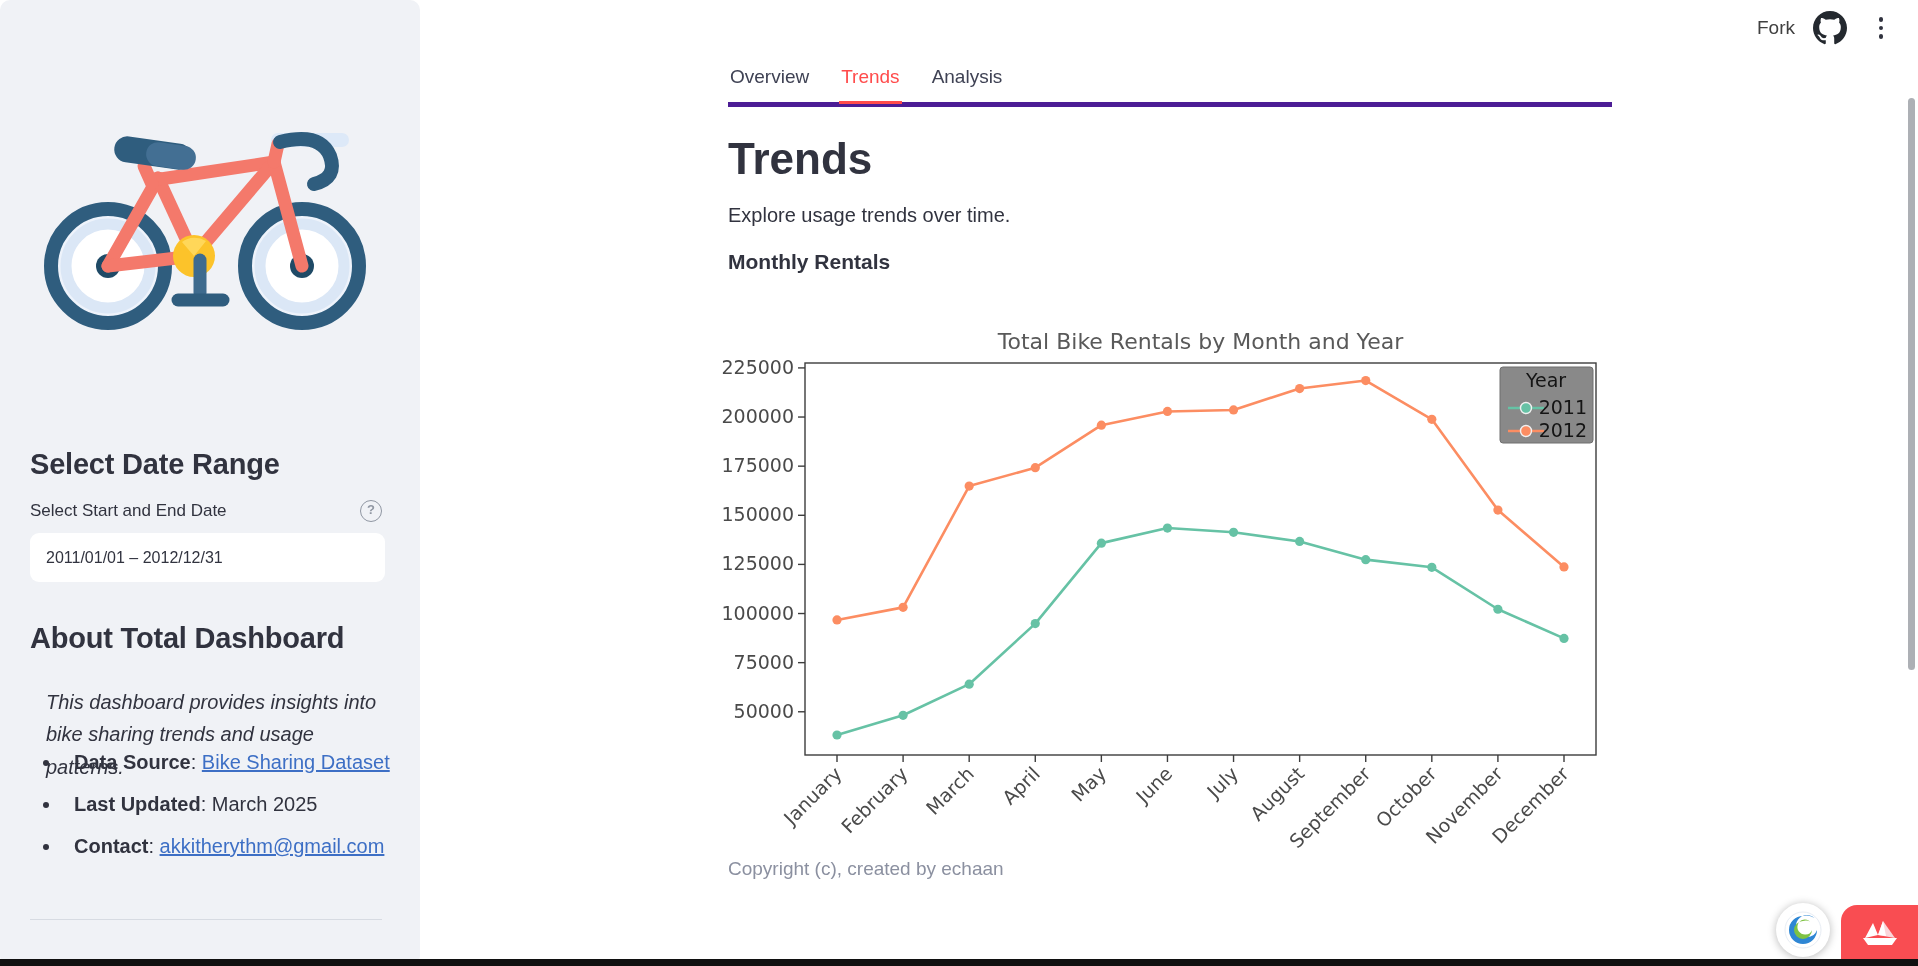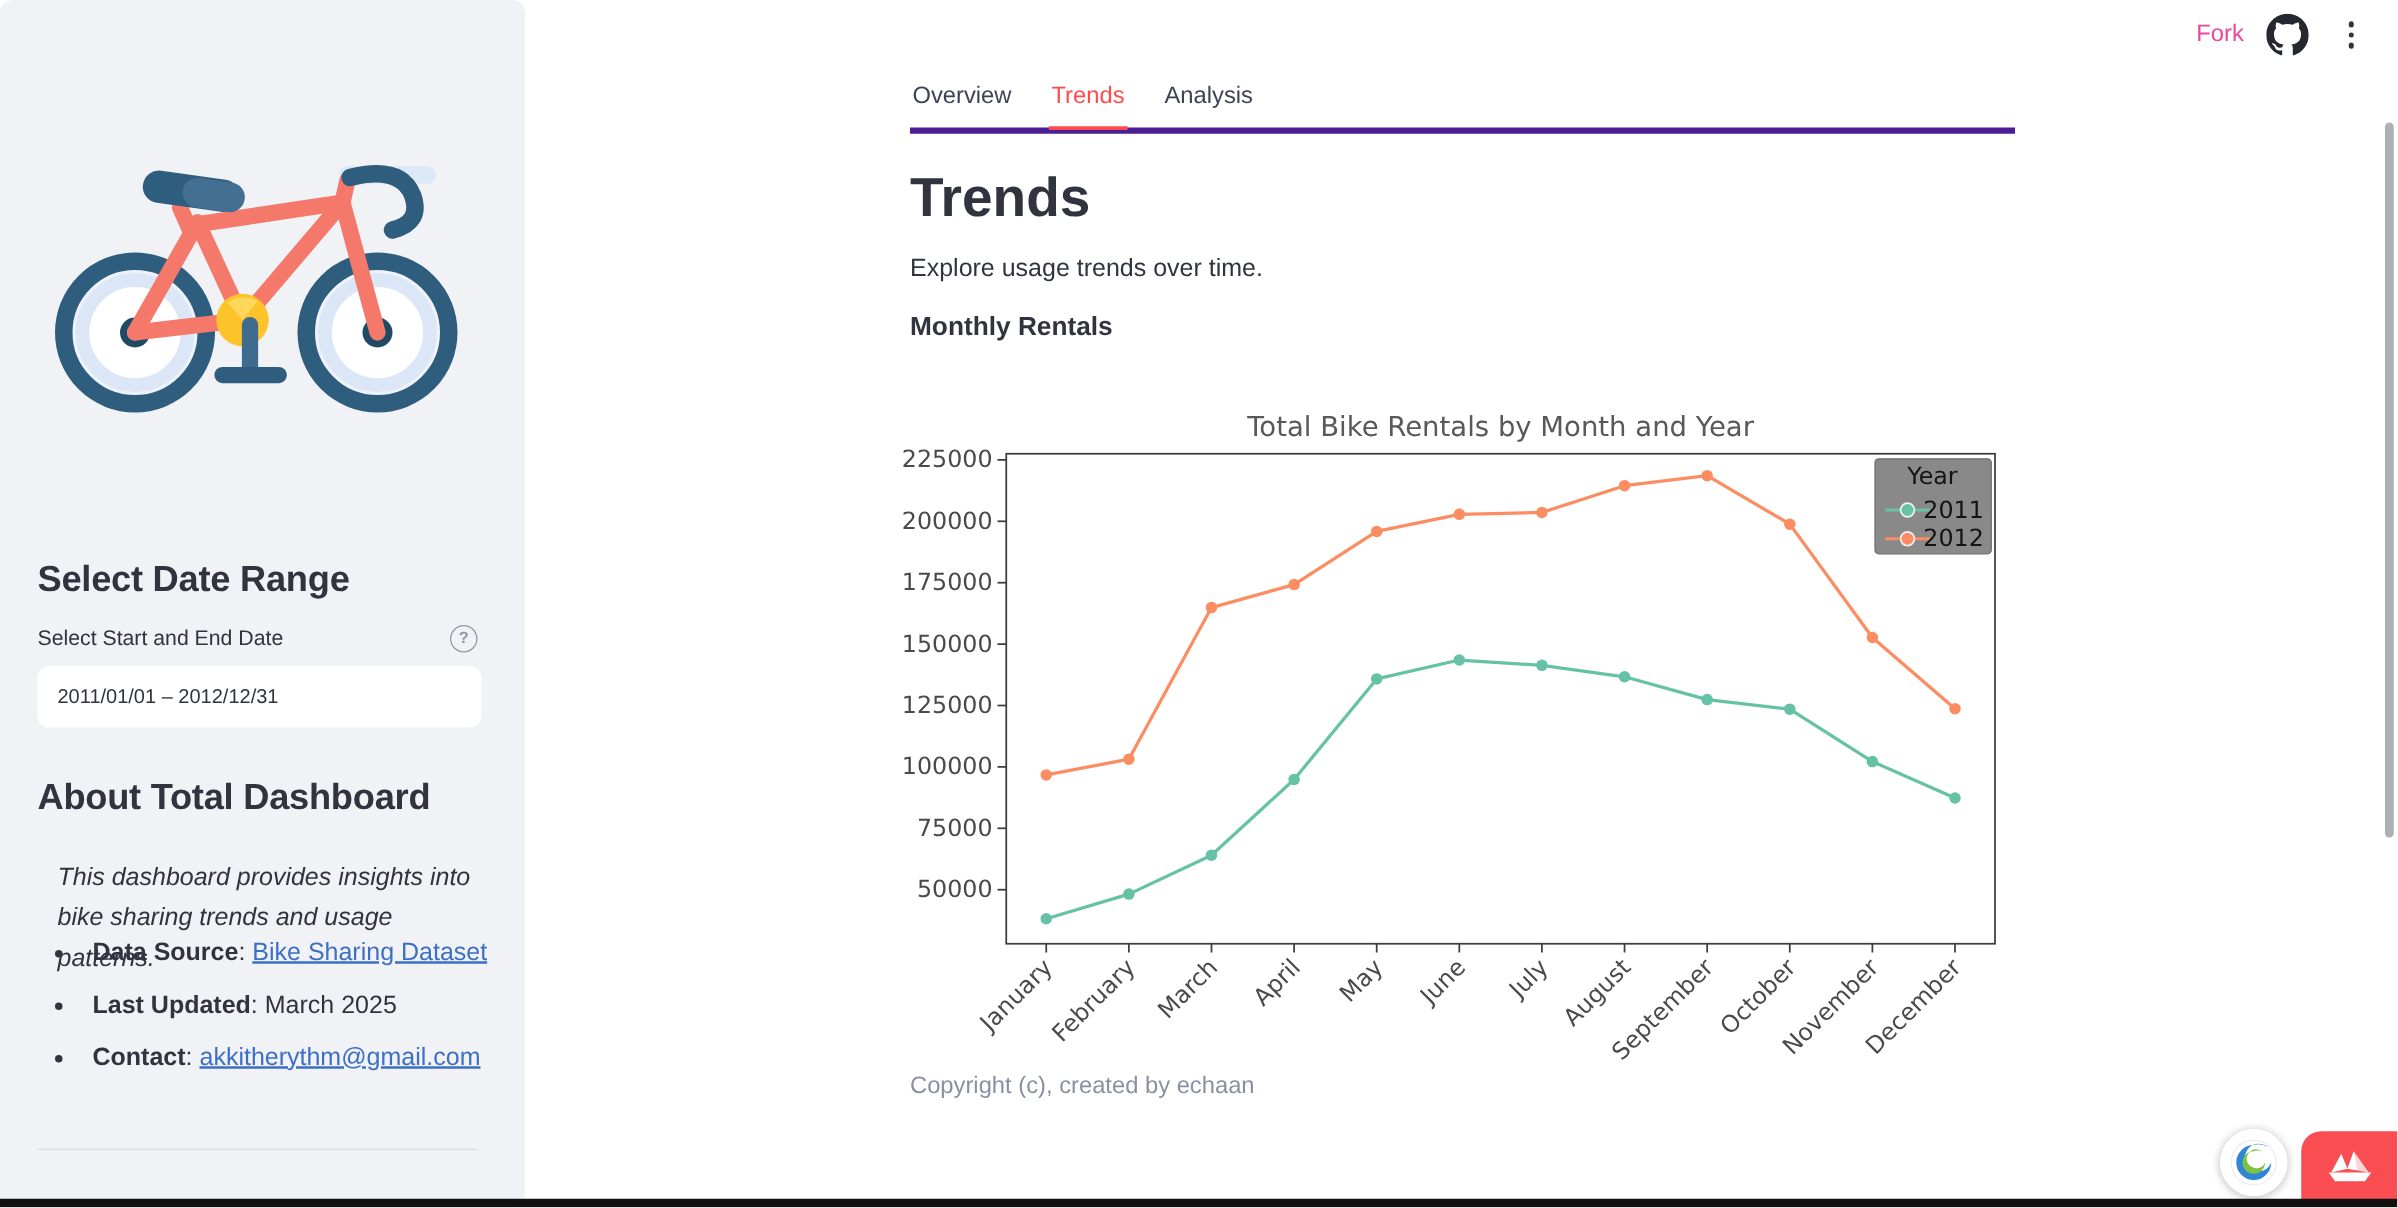--- a/index.html
+++ b/index.html
@@ -20,21 +20,21 @@
               border-radius:9px;font-size:16px;color:#31333f;padding:0 0 0 16px;box-sizing:border-box;
               font-family:"Liberation Sans",sans-serif;display:flex;align-items:center;}
   .about-text{position:absolute;left:30px;top:670px;width:348px;font-size:20px;line-height:1.62;color:#31333f;margin:16px;font-style:italic;}
   .bullets{position:absolute;left:30px;top:748px;width:365px;margin:0;padding:0 0 0 32px;list-style:disc;}
   .bullets li{font-size:20px;line-height:1.45;margin-bottom:13px;padding-left:12px;color:#31333f;}
   .bullets strong{font-weight:700;}
   a.sb-link{color:#3d6fc5;text-decoration:underline;cursor:pointer;}
   .sb-divider{position:absolute;left:30px;top:919px;width:352px;height:1px;background:#d7dbe2;}
 
   
-  .fork-label{position:absolute;left:1757px;top:17px;font-size:19px;color:#ec4899;cursor:pointer;}
+  .fork-label{position:absolute;left:1757px;top:17px;font-size:19px;color:#404040;cursor:pointer;}
   .gh-btn{position:absolute;left:1813px;top:11px;width:34px;height:34px;cursor:pointer;}
   .menu-btn{position:absolute;left:1866px;top:13px;width:30px;height:30px;cursor:pointer;
             display:flex;flex-direction:column;align-items:center;justify-content:center;gap:4px;}
   .menu-btn i{width:4.5px;height:4.5px;border-radius:50%;background:#31333f;}
 
   
   .tabs-row{position:absolute;left:728px;top:62px;width:884px;display:flex;gap:28px;border-bottom:5px solid #4c1d95;}
   .tab{font-size:19px;padding:4px 2px 13px;color:#3f4254;cursor:pointer;}
   .tab.active{color:#ff4b4b;border-bottom:3px solid #ff4b4b;margin-bottom:-2px;}
   .page-h1{position:absolute;left:728px;top:134px;font-size:44px;font-weight:700;margin:0;color:#31333f;}

